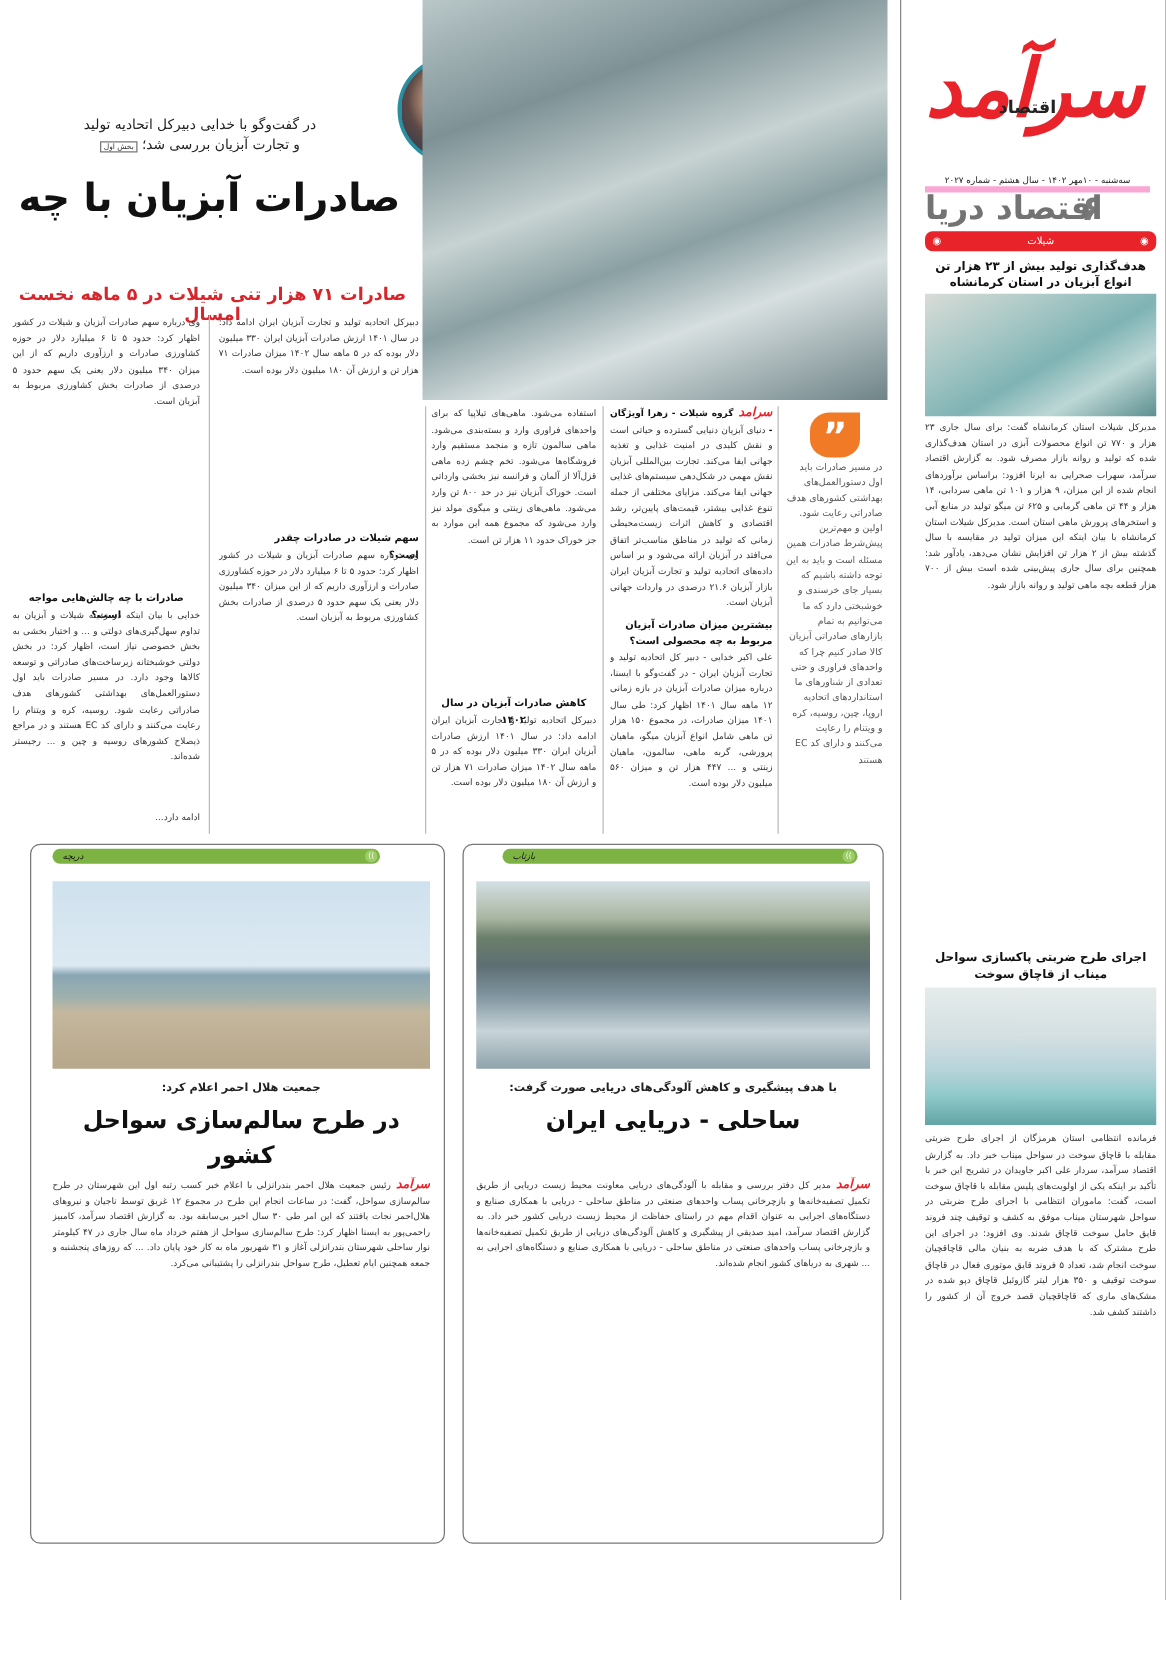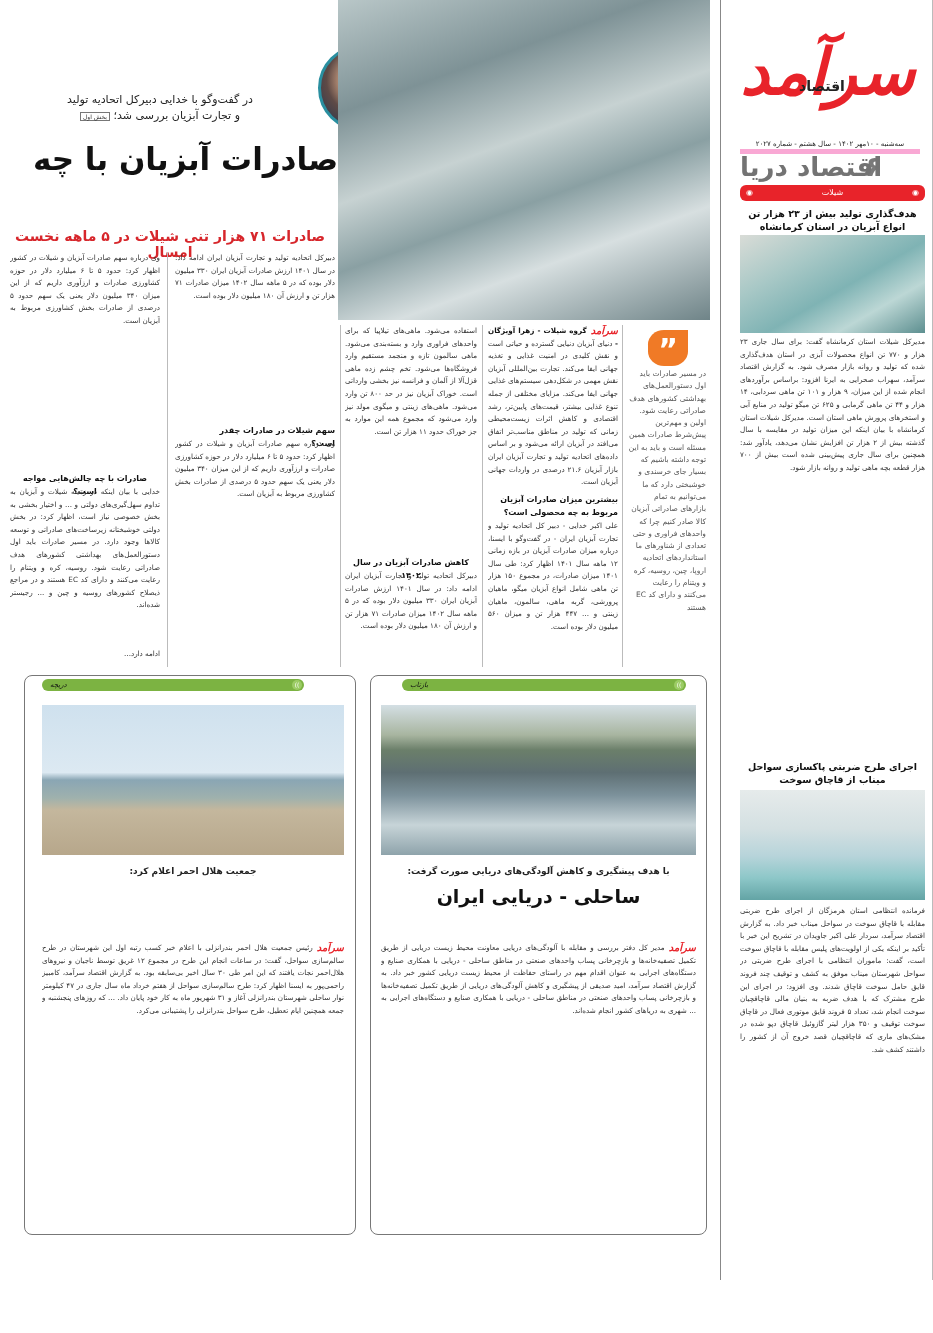--- a/index.html
+++ b/index.html
@@ -20,21 +20,21 @@
   .red-bar .wifi { position:absolute; top:0; font-size:8px; color:#fff; }
   .side-head { position:absolute; left:740px; top:207px; width:185px; font-size:9.5px; font-weight:bold; text-align:center; line-height:13px; color:#111; }
   .img { position:absolute; overflow:hidden; }
   .img-fish { background:linear-gradient(160deg,#b9c7c8 0%, #7e9296 25%, #c7d2d2 45%, #8aa0a3 60%, #d7dfe0 75%, #6f8488 100%); }
   .img-pool { background:linear-gradient(150deg,#d9dcd7 0%, #a8c8c6 30%, #7fb3b4 55%, #bcd7d5 75%, #5d8f90 100%); }
   .img-boat { background:linear-gradient(180deg,#e6ebeb 0%, #d4e0e2 35%, #b7d4da 60%, #8dc7c8 80%, #63a4a5 100%); }
   .img-beach { background:linear-gradient(180deg,#cfe1ee 0%, #dce9f2 45%, #8aa6b4 50%, #9fb1ad 62%, #c4b79d 70%, #b7a78b 100%); }
   .img-river { background:linear-gradient(180deg,#d4dfe4 0%, #a8b5a0 20%, #6b7f6a 30%, #5e6f73 45%, #7c919b 60%, #c7d4d8 80%, #8ea3ab 100%); }
   .img-portrait { border-radius:50%; background:radial-gradient(circle at 50% 40%, #e7c7ad 0%, #c79b7e 30%, #5e4a46 55%, #3a3b4a 80%); border:3px solid #2a8fa0; }
   .kicker { font-size:11px; color:#222; text-align:center; line-height:16px; }
-  .headline { font-size:31px; font-weight:bold; color:#111; text-align:center; line-height:38px;margin-left:18px; }
+  .headline { font-size:31px; font-weight:bold; color:#111; text-align:center; line-height:38px; }
   .subhead-red { font-size:14px; font-weight:bold; color:#d7262b; text-align:center; }
   .part-tag { font-size:6px; border:1px solid #777; padding:0 2px; color:#333; background:#fff; }
   .col-rule { position:absolute; width:1px; background:#bbb; }
   .quote-mark { position:absolute; left:648px; top:330px; width:40px; height:36px; background:#f07a26; border-radius:40% 0 40% 40%; color:#fff; font-size:30px; font-weight:bold; text-align:center; line-height:40px; }
   .pull-quote { position:absolute; left:628px; top:368px; width:78px; font-size:7.5px; line-height:12.3px; color:#555; text-align:right; }
   .sub-bold { font-size:8px; font-weight:bold; color:#111; line-height:13px; }
   .box { position:absolute; border:1px solid #777; border-radius:8px; }
   .green-bar { position:absolute; height:12px; background:#7cb342; border-radius:6px; }
   .green-bar .tag { position:absolute; left:8px; top:0; font-size:7px; color:#111; line-height:12px; font-style:italic; }
   .green-bar .wifi { position:absolute; right:2px; top:1px; width:10px; height:10px; border-radius:50%; background:#9ccc65; color:#fff; font-size:6px; text-align:center; line-height:10px; }
@@ -112,20 +112,21 @@
 <div class="pull-quote">در مسیر صادرات باید اول دستورالعمل‌های بهداشتی کشورهای هدف صادراتی رعایت شود. اولین و مهم‌ترین پیش‌شرط صادرات همین مسئله است و باید به این توجه داشته باشیم که بسیار جای خرسندی و خوشبختی دارد که ما می‌توانیم به تمام بازارهای صادراتی آبزیان کالا صادر کنیم چرا که واحدهای فراوری و حتی تعدادی از شناورهای ما استانداردهای اتحادیه اروپا، چین، روسیه، کره و ویتنام را رعایت می‌کنند و دارای کد EC هستند</div>
 
 <div class="box" style="left:24px;top:675px;width:330px;height:558px"></div>
 <div class="green-bar" style="left:42px;top:679px;width:262px">
   <span class="tag">دریچه</span>
   <span class="wifi">))</span>
 </div>
 <div class="img img-beach" style="left:42px;top:705px;width:302px;height:150px"></div>
 <div class="abs box-kicker" style="left:42px;top:866px;width:302px">جمعیت هلال احمر اعلام کرد:</div>
 <div class="abs box-head" style="left:42px;top:882px;width:302px">
+  <div>در طرح سالم‌سازی سواحل کشور</div>
 </div>
 <div class="abs txt" style="left:42px;top:942px;width:302px;height:285px;overflow:hidden">
   <span class="sign">سرآمد</span>
   <span>رئیس جمعیت هلال احمر بندرانزلی با اعلام خبر کسب رتبه اول این شهرستان در طرح سالم‌سازی سواحل، گفت: در ساعات انجام این طرح در مجموع ۱۲ غریق توسط ناجیان و نیروهای هلال‌احمر نجات یافتند که این امر طی ۳۰ سال اخیر بی‌سابقه بود. به گزارش اقتصاد سرآمد، کامبیز راحمی‌پور به ایسنا اظهار کرد: طرح سالم‌سازی سواحل از هفتم خرداد ماه سال جاری در ۴۷ کیلومتر نوار ساحلی شهرستان بندرانزلی آغاز و ۳۱ شهریور ماه به کار خود پایان داد. ... که روزهای پنجشنبه و جمعه همچنین ایام تعطیل، طرح سواحل بندرانزلی را پشتیبانی می‌کرد.</span>
 </div>
 
 <div class="box" style="left:370px;top:675px;width:335px;height:558px"></div>
 <div class="green-bar" style="left:402px;top:679px;width:284px">
   <span class="tag">بازتاب</span>
   <span class="wifi">))</span>

